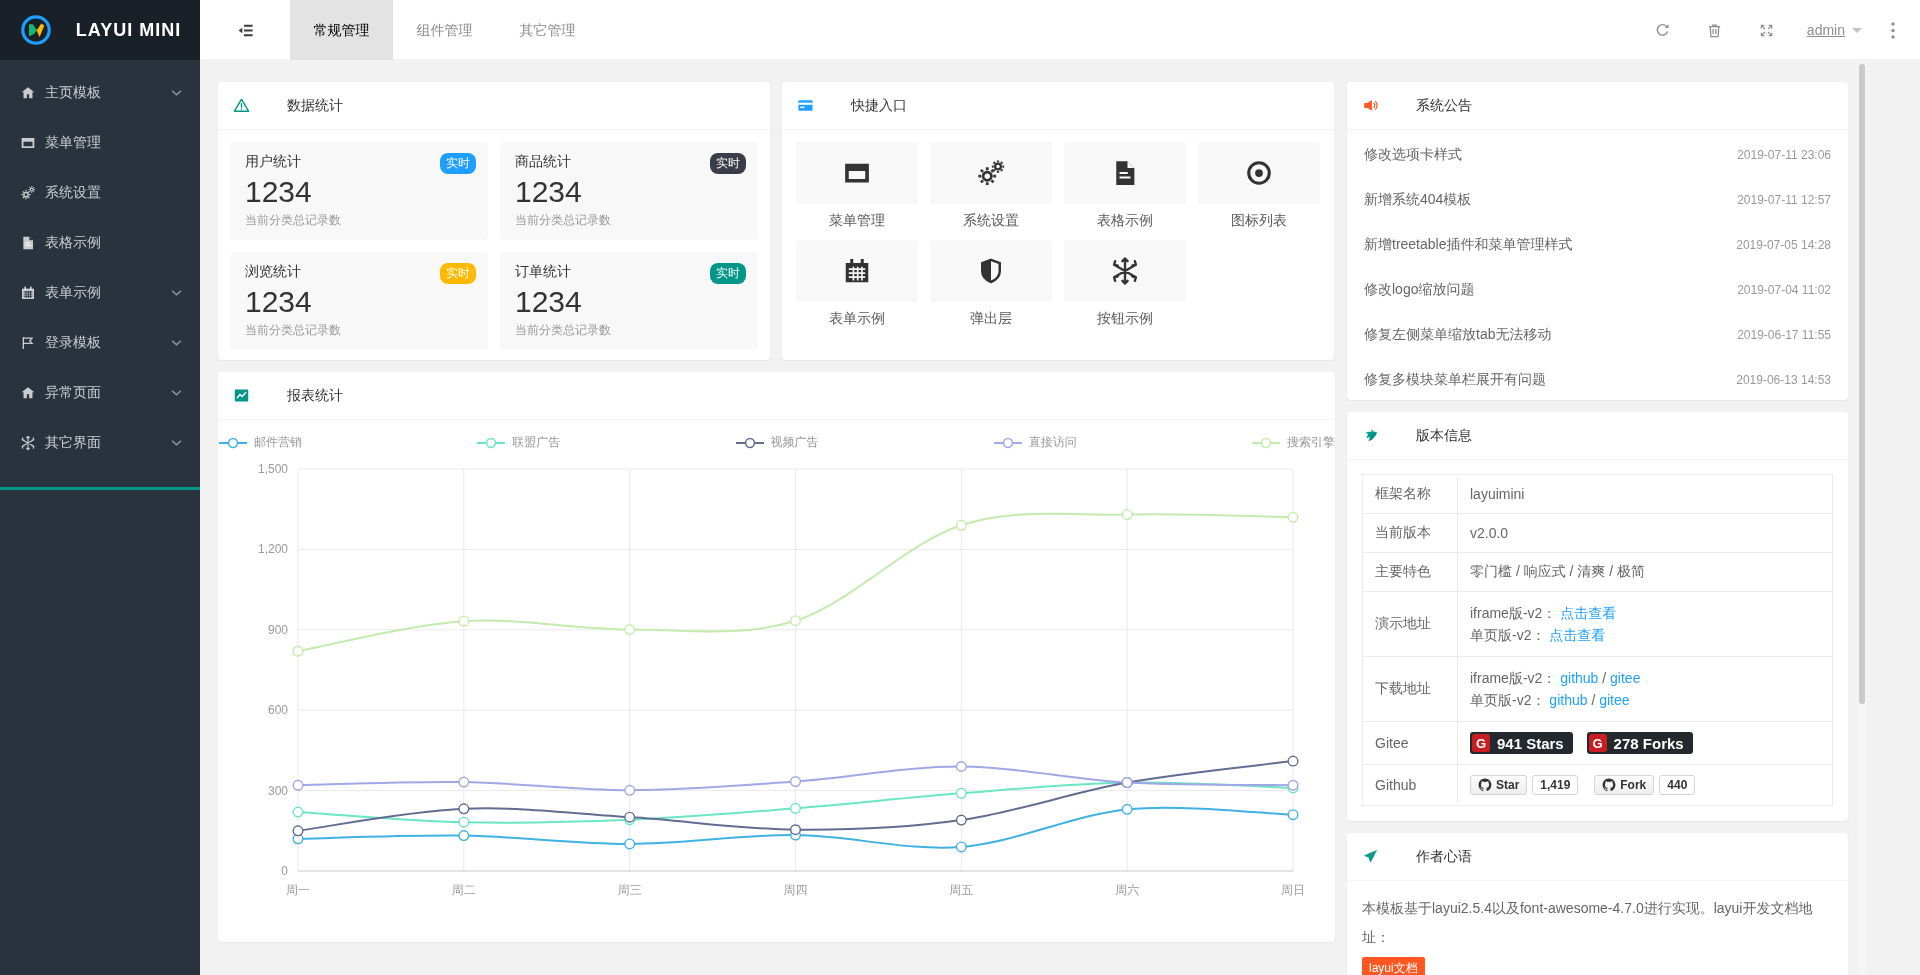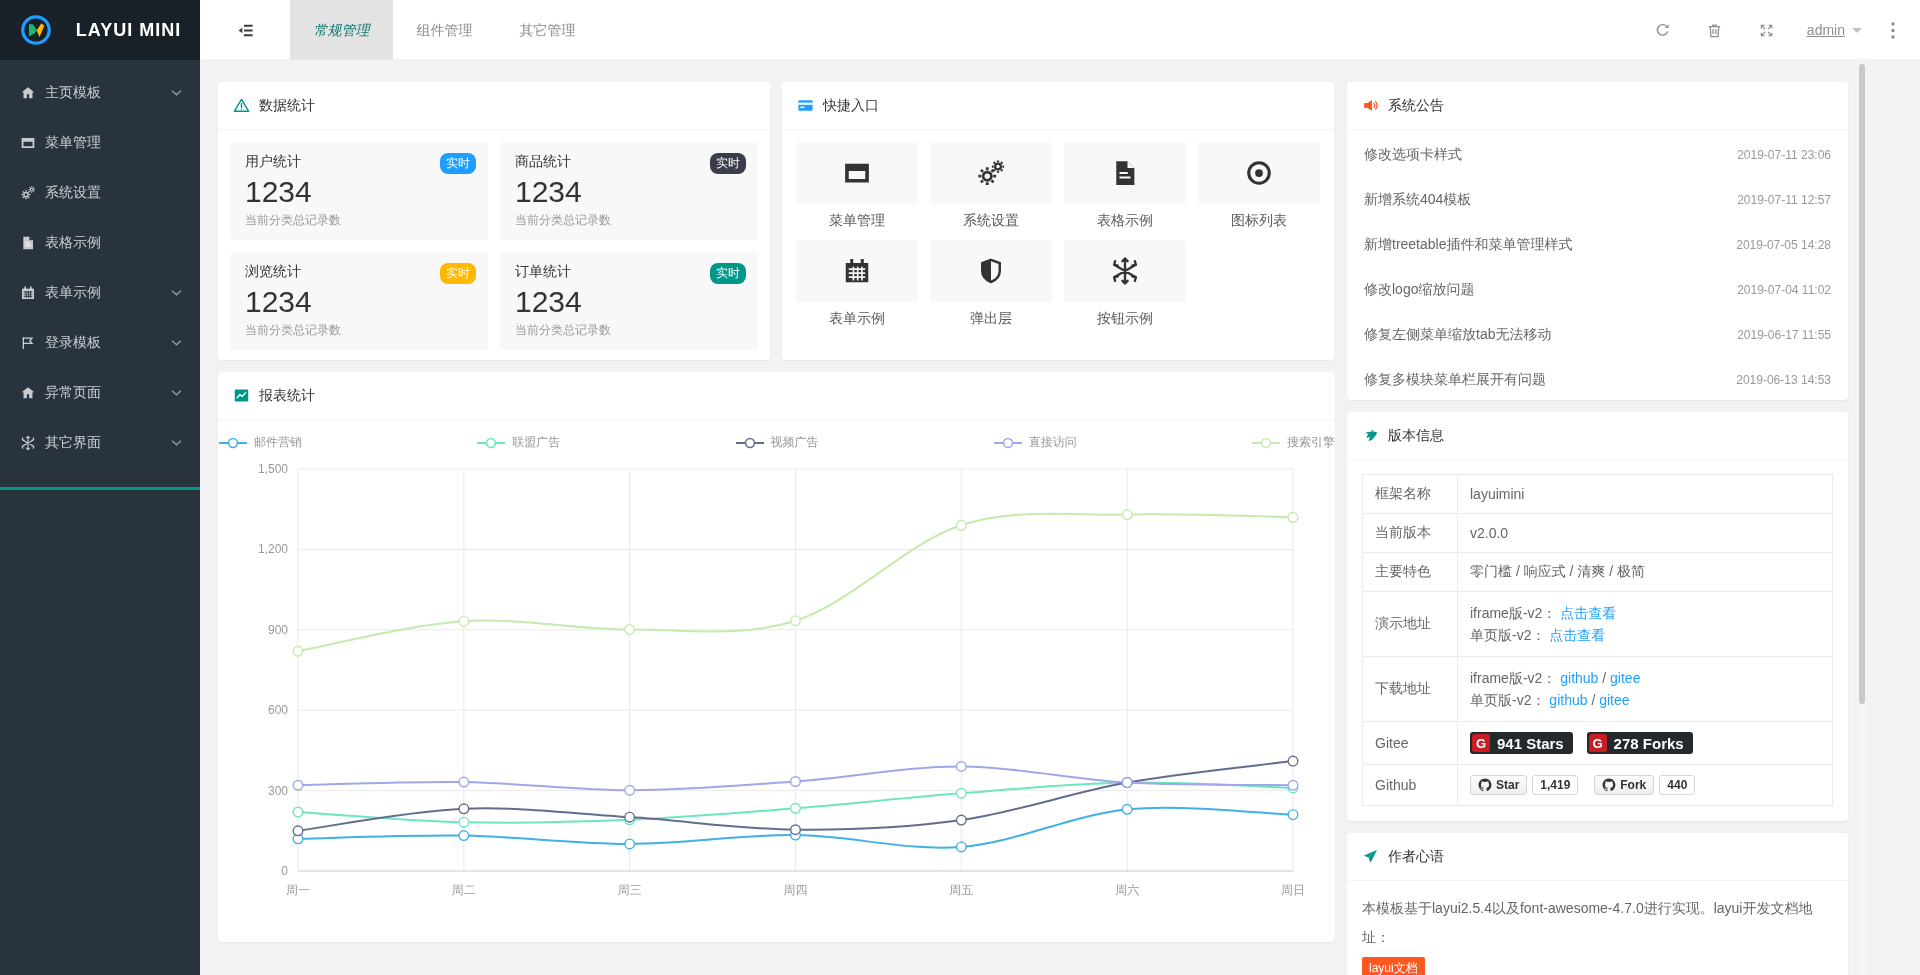--- a/index.html
+++ b/index.html
@@ -16,35 +16,35 @@
   .s-ico svg { width:16px; height:16px; }
   .s-label { flex:1; font-size:14px; }
   .s-chev { width:11px; height:8px; opacity:.65; display:inline-flex; }
   .side-accent { position:absolute; left:0; top:487px; width:200px; height:3px; background:#009688; }
 
   
   .header { position:absolute; left:200px; right:0; top:0; height:60px; background:#fff; border-bottom:1px solid #f2f2f2; z-index:4; }
   .burger { position:absolute; left:0; top:0; width:90px; height:60px; display:flex; align-items:center; justify-content:center; color:#3a3a3a; cursor:pointer; }
   .tabs { position:absolute; left:90px; top:0; height:60px; display:flex; }
   .tab { width:103px; height:60px; line-height:60px; text-align:center; font-size:14px; color:#8d8d8d; cursor:pointer; }
-  .tab.active { background:#e3e3e3; color:#0f766e;font-style:italic; }
+  .tab.active { background:#e3e3e3; color:#000000; }
   .h-actions { position:absolute; right:10px; top:0; height:60px; display:flex; align-items:center; color:#8f8f8f;text-decoration:underline; }
   .h-ico { width:52px; height:60px; display:flex; align-items:center; justify-content:center; cursor:pointer; }
   .h-ico svg { width:17px; height:17px; }
   .h-user { display:flex; align-items:center; gap:7px; padding:0 14px; cursor:pointer; color:#8f8f8f; }
   .h-kebab { width:34px; height:60px; display:flex; align-items:center; justify-content:center; cursor:pointer; }
 
   
   .content { position:absolute; left:200px; top:60px; right:0; bottom:0; background:#f2f2f2; padding:22px 0 0 18px; }
   .cols { display:flex; gap:12px; }
   .col-left { width:1117px; }
   .col-right { width:501px; }
   .panel { background:#fff; border-radius:4px; box-shadow:0 1px 2px rgba(0,0,0,.05); overflow:hidden; }
   .p-head { height:48px; display:flex; align-items:center; gap:9px; padding:0 15px; border-bottom:1px solid #f4f4f4; }
-  .p-title { font-size:14px; color:#333; }
+  .p-title { font-size:14px; color:#333;margin-left:28px; }
   .p-ico { display:inline-flex; width:17px; height:17px; }
   .p-ico svg { width:17px; height:17px; }
   .ico-green { color:#009688; } .ico-blue { color:#1E9FFF; } .ico-red { color:#FF5722; }
 
   
   .top-row { display:flex; gap:12px; }
   .panel-stats, .panel-quick { width:552px; height:278px; }
   .stats-body { padding:12px; display:grid; grid-template-columns:1fr 1fr; gap:12px; }
   .stat-card { background:#f8f8f8; border-radius:4px; padding:11px 15px; position:relative; }
   .stat-title { font-size:14px; color:#333; }

